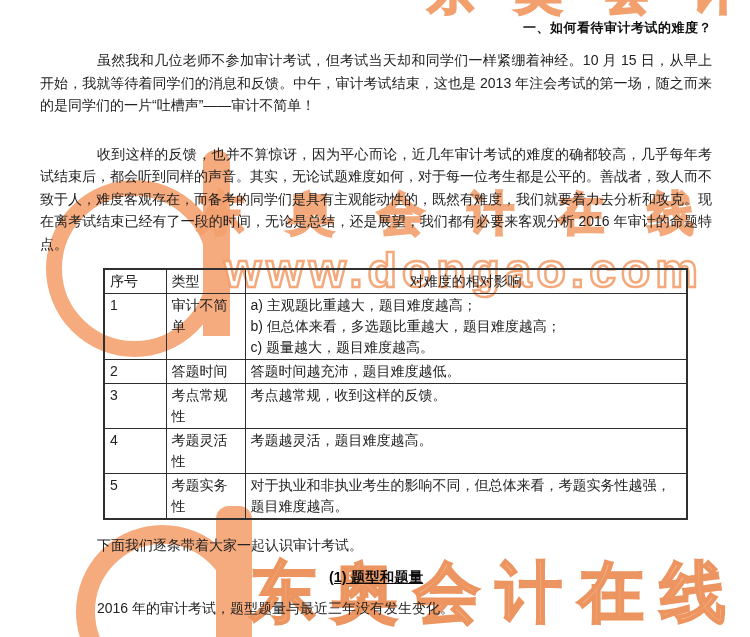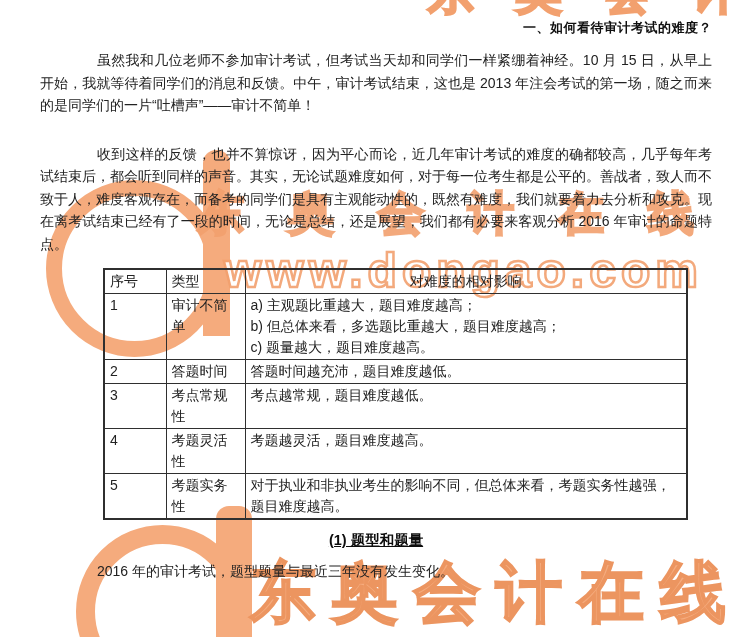--- a/index.html
+++ b/index.html
@@ -125,39 +125,40 @@
             <td>2</td>
             <td>答题时间</td>
             <td>
               <div>答题时间越充沛，题目难度越低。</div>
             </td>
           </tr>
           <tr>
             <td>3</td>
             <td>考点常规性</td>
             <td>
-              <div>考点越常规，题目难度越低。</div>
+              <div>考点越常规，收到这样的反馈。</div>
             </td>
           </tr>
           <tr>
             <td>4</td>
             <td>考题灵活性</td>
             <td>
               <div>考题越灵活，题目难度越高。</div>
             </td>
           </tr>
           <tr>
             <td>5</td>
             <td>考题实务性</td>
             <td>
               <div>对于执业和非执业考生的影响不同，但总体来看，考题实务性越强，题目难度越高。</div>
             </td>
           </tr>
         </tbody>
     </table>
 
+    <p class="para p4">下面我们逐条带着大家一起认识审计考试。</p>
 
     <h2 class="sec-heading">(1) 题型和题量</h2>
 
     <p class="para p5">2016 年的审计考试，题型题量与最近三年没有发生变化。</p>
 
   </div>
 </div>
 
 </body></html>

